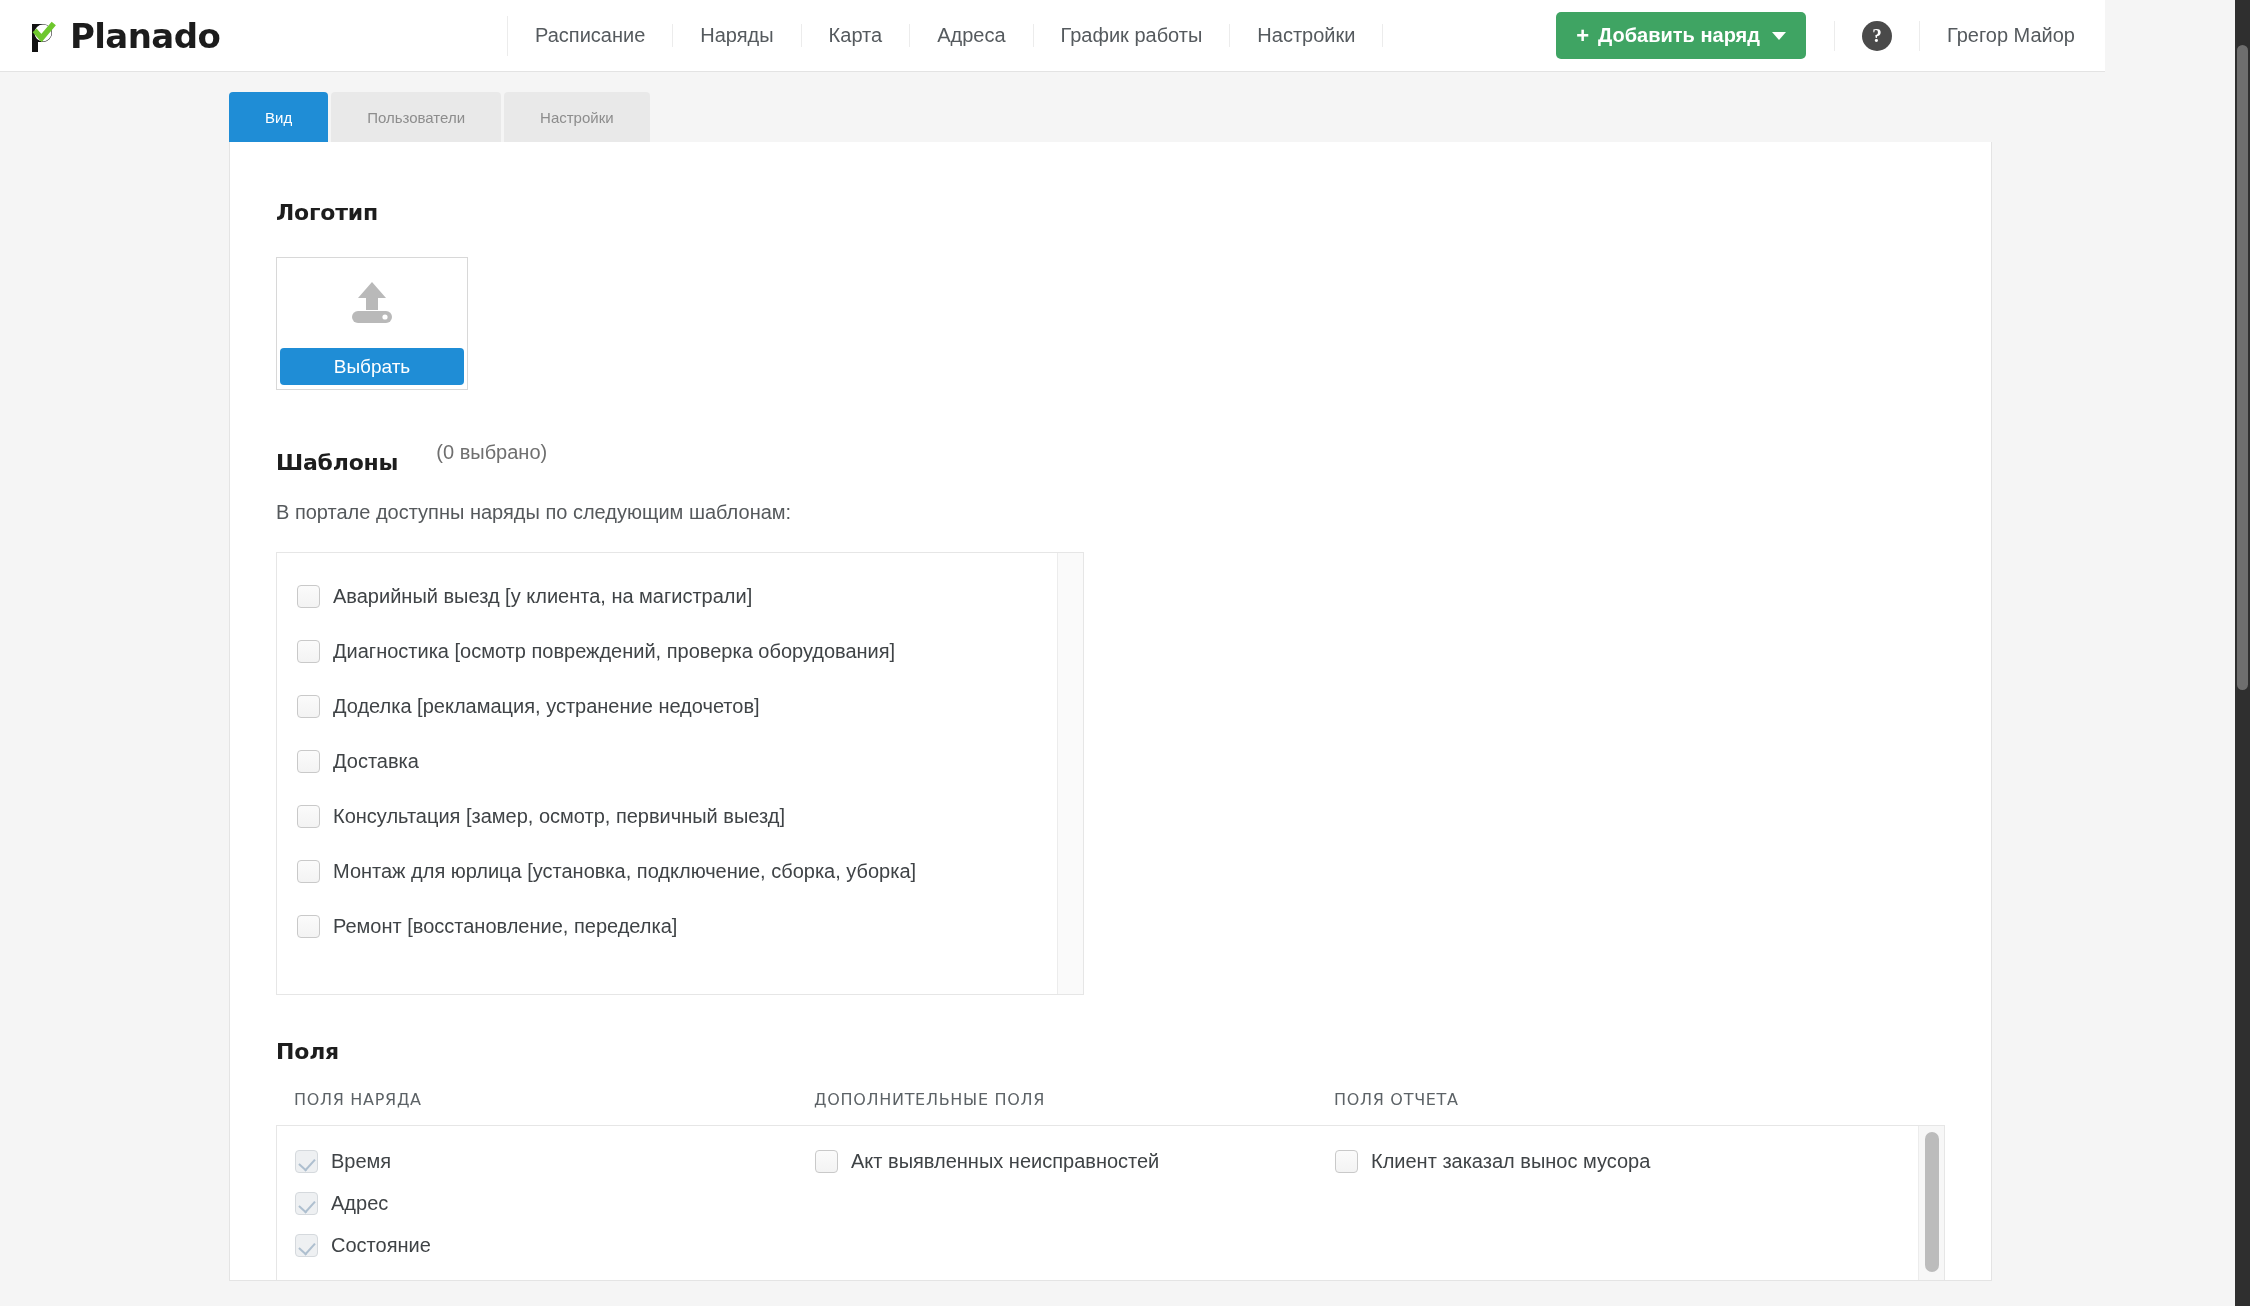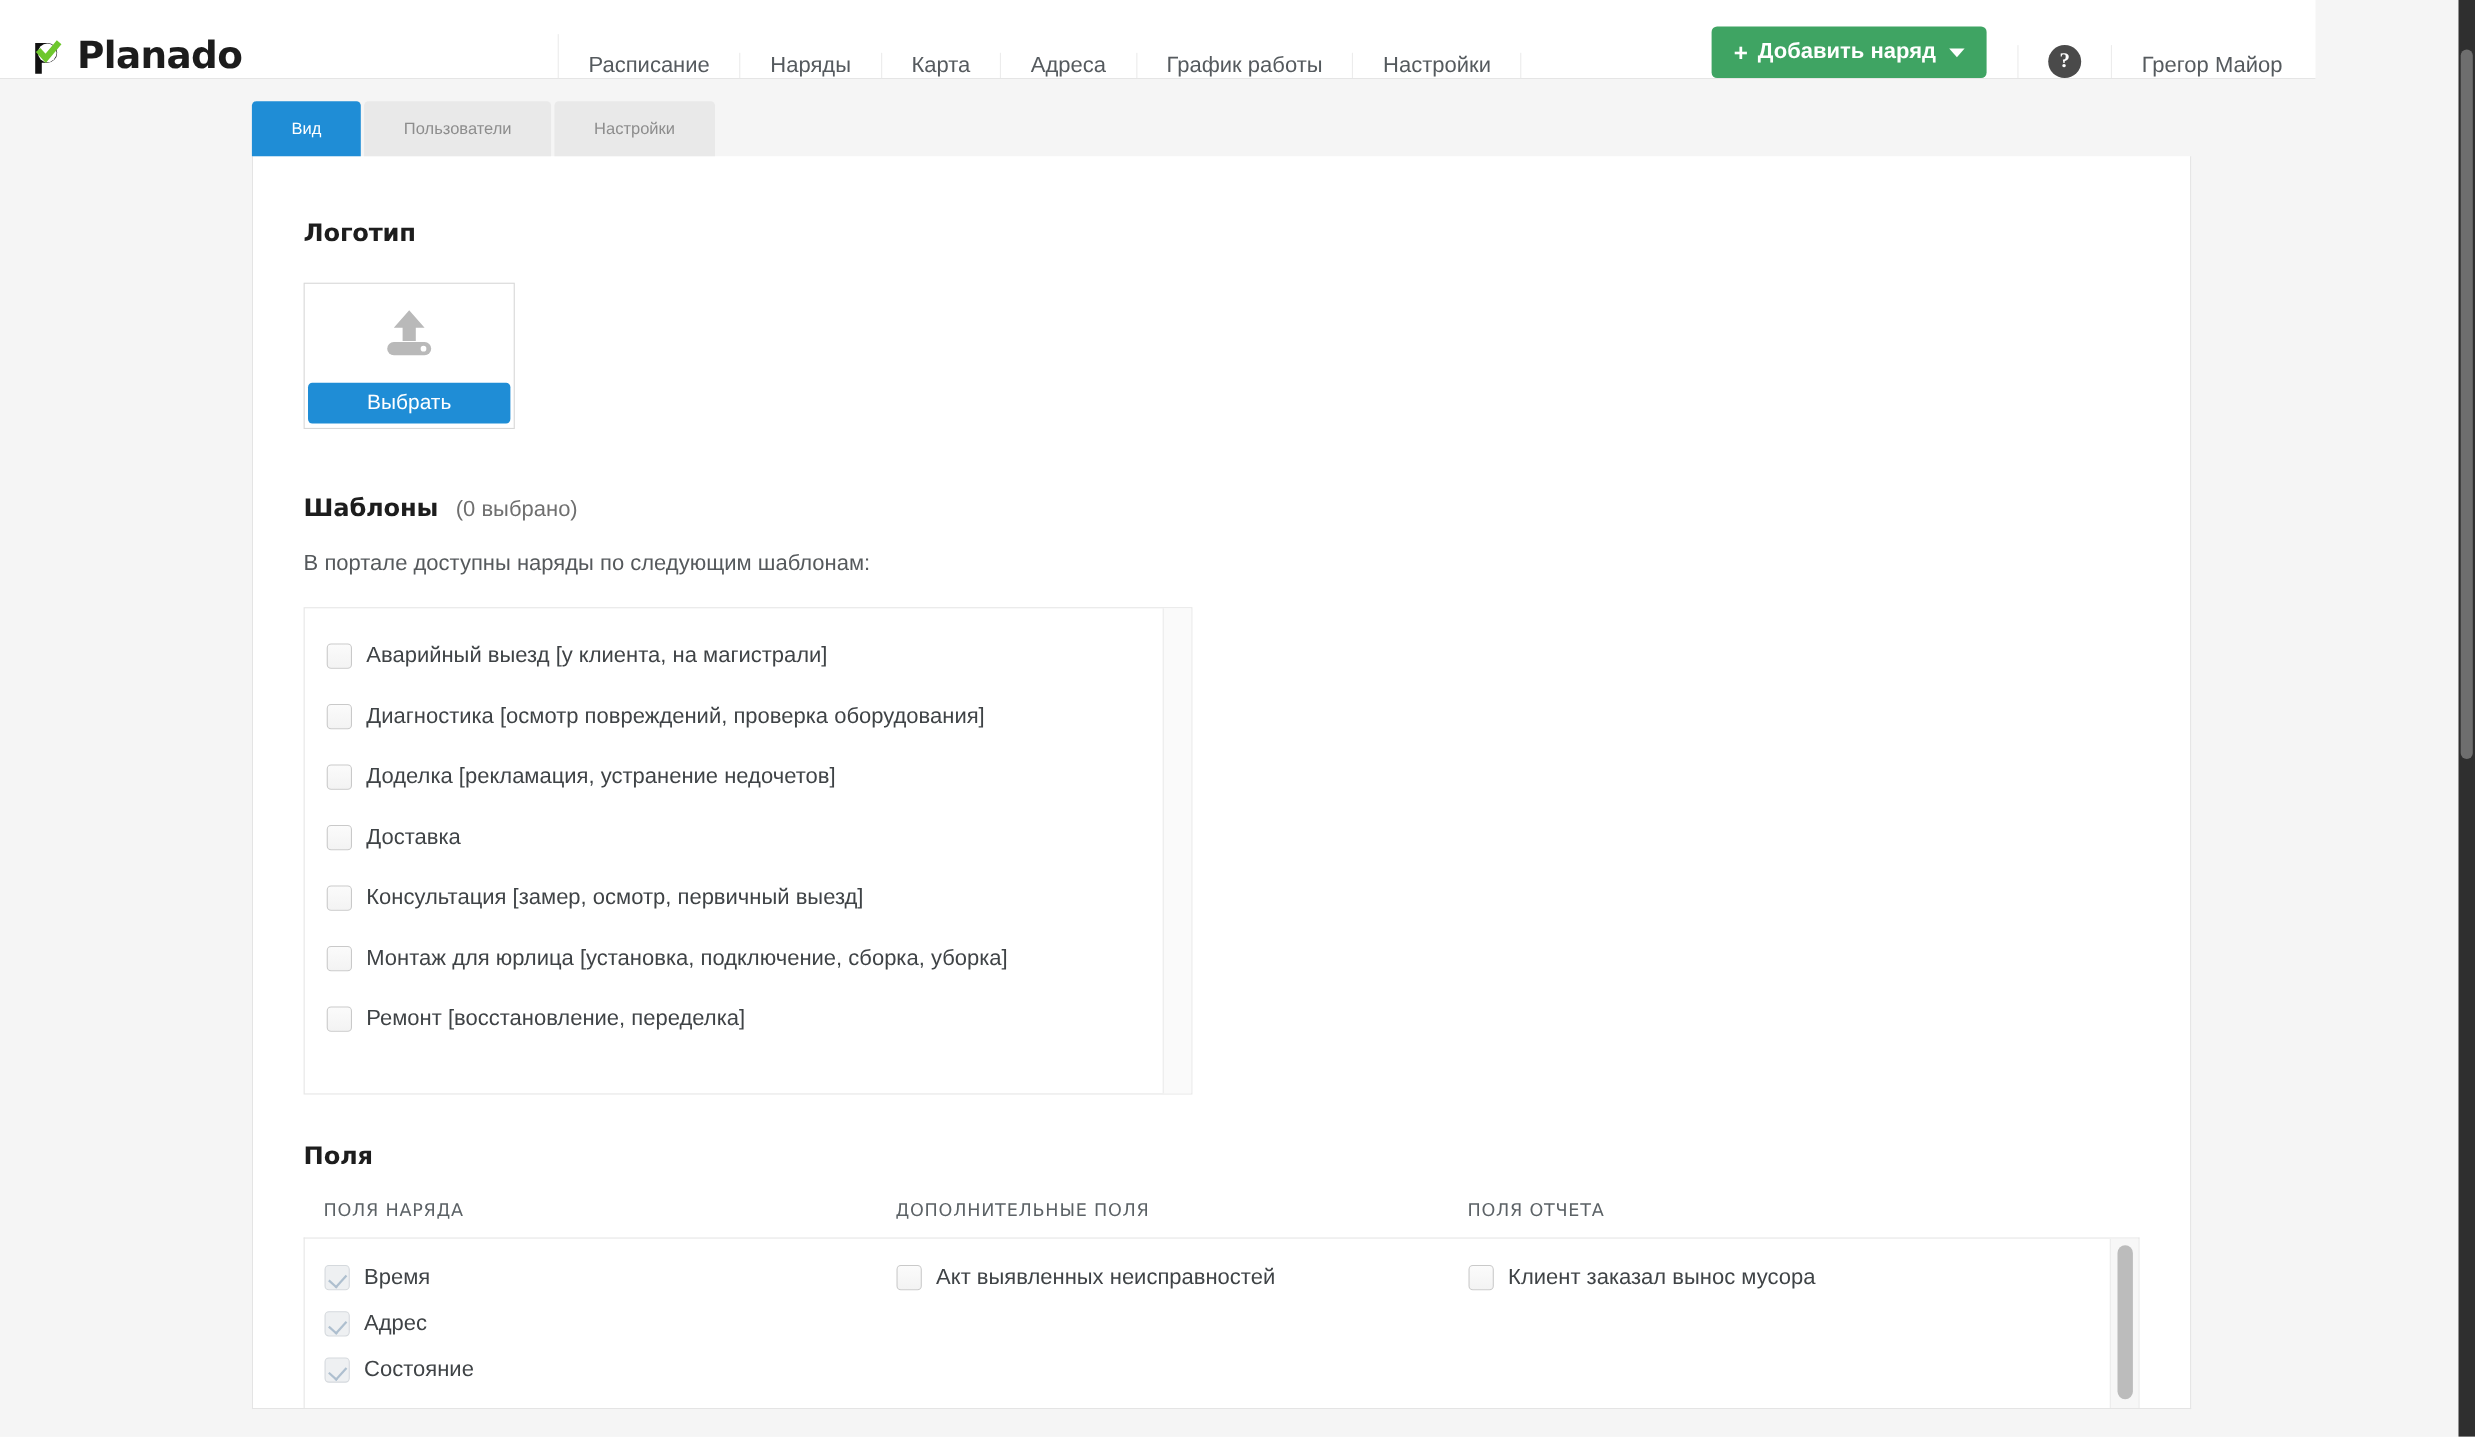--- a/index.html
+++ b/index.html
@@ -13,21 +13,21 @@
     -webkit-font-smoothing: antialiased;
   }
 
   
   .topbar {
     position: relative;
     height: 72px;
     background: #ffffff;
     border-bottom: 1px solid #e3e3e3;
     display: flex;
-    align-items: flex-end;
+    align-items: center;
     width: 2105px;
   }
   .brand {
     width: 508px;
     display: flex;
     align-items: center;
     padding-left: 26px;
     border-right: 1px solid #ececec;
   }
   .brand-logo { display: flex; align-items: center; gap: 4px; }
@@ -139,21 +139,21 @@
 
   h2.section {
     font-size: 22px;
     font-weight: 700;
     color: #1d1d1d;
     margin: 20px 0 0 0;
     display: inline-block;
     font-family: "DejaVu Sans", sans-serif;
     letter-spacing: -0.2px;
   }
-  .section-row { display: flex; align-items: flex-end; gap: 16px; }
+  .section-row { display: flex; align-items: center; gap: 38px; }
   .section-sub { font-size: 20px; color: #6f6f6f; }
 
   
   .logo-box {
     margin-top: 32px;
     width: 192px;
     height: 133px;
     border: 1px solid #d8d8d8;
     background: #fff;
     position: relative;

